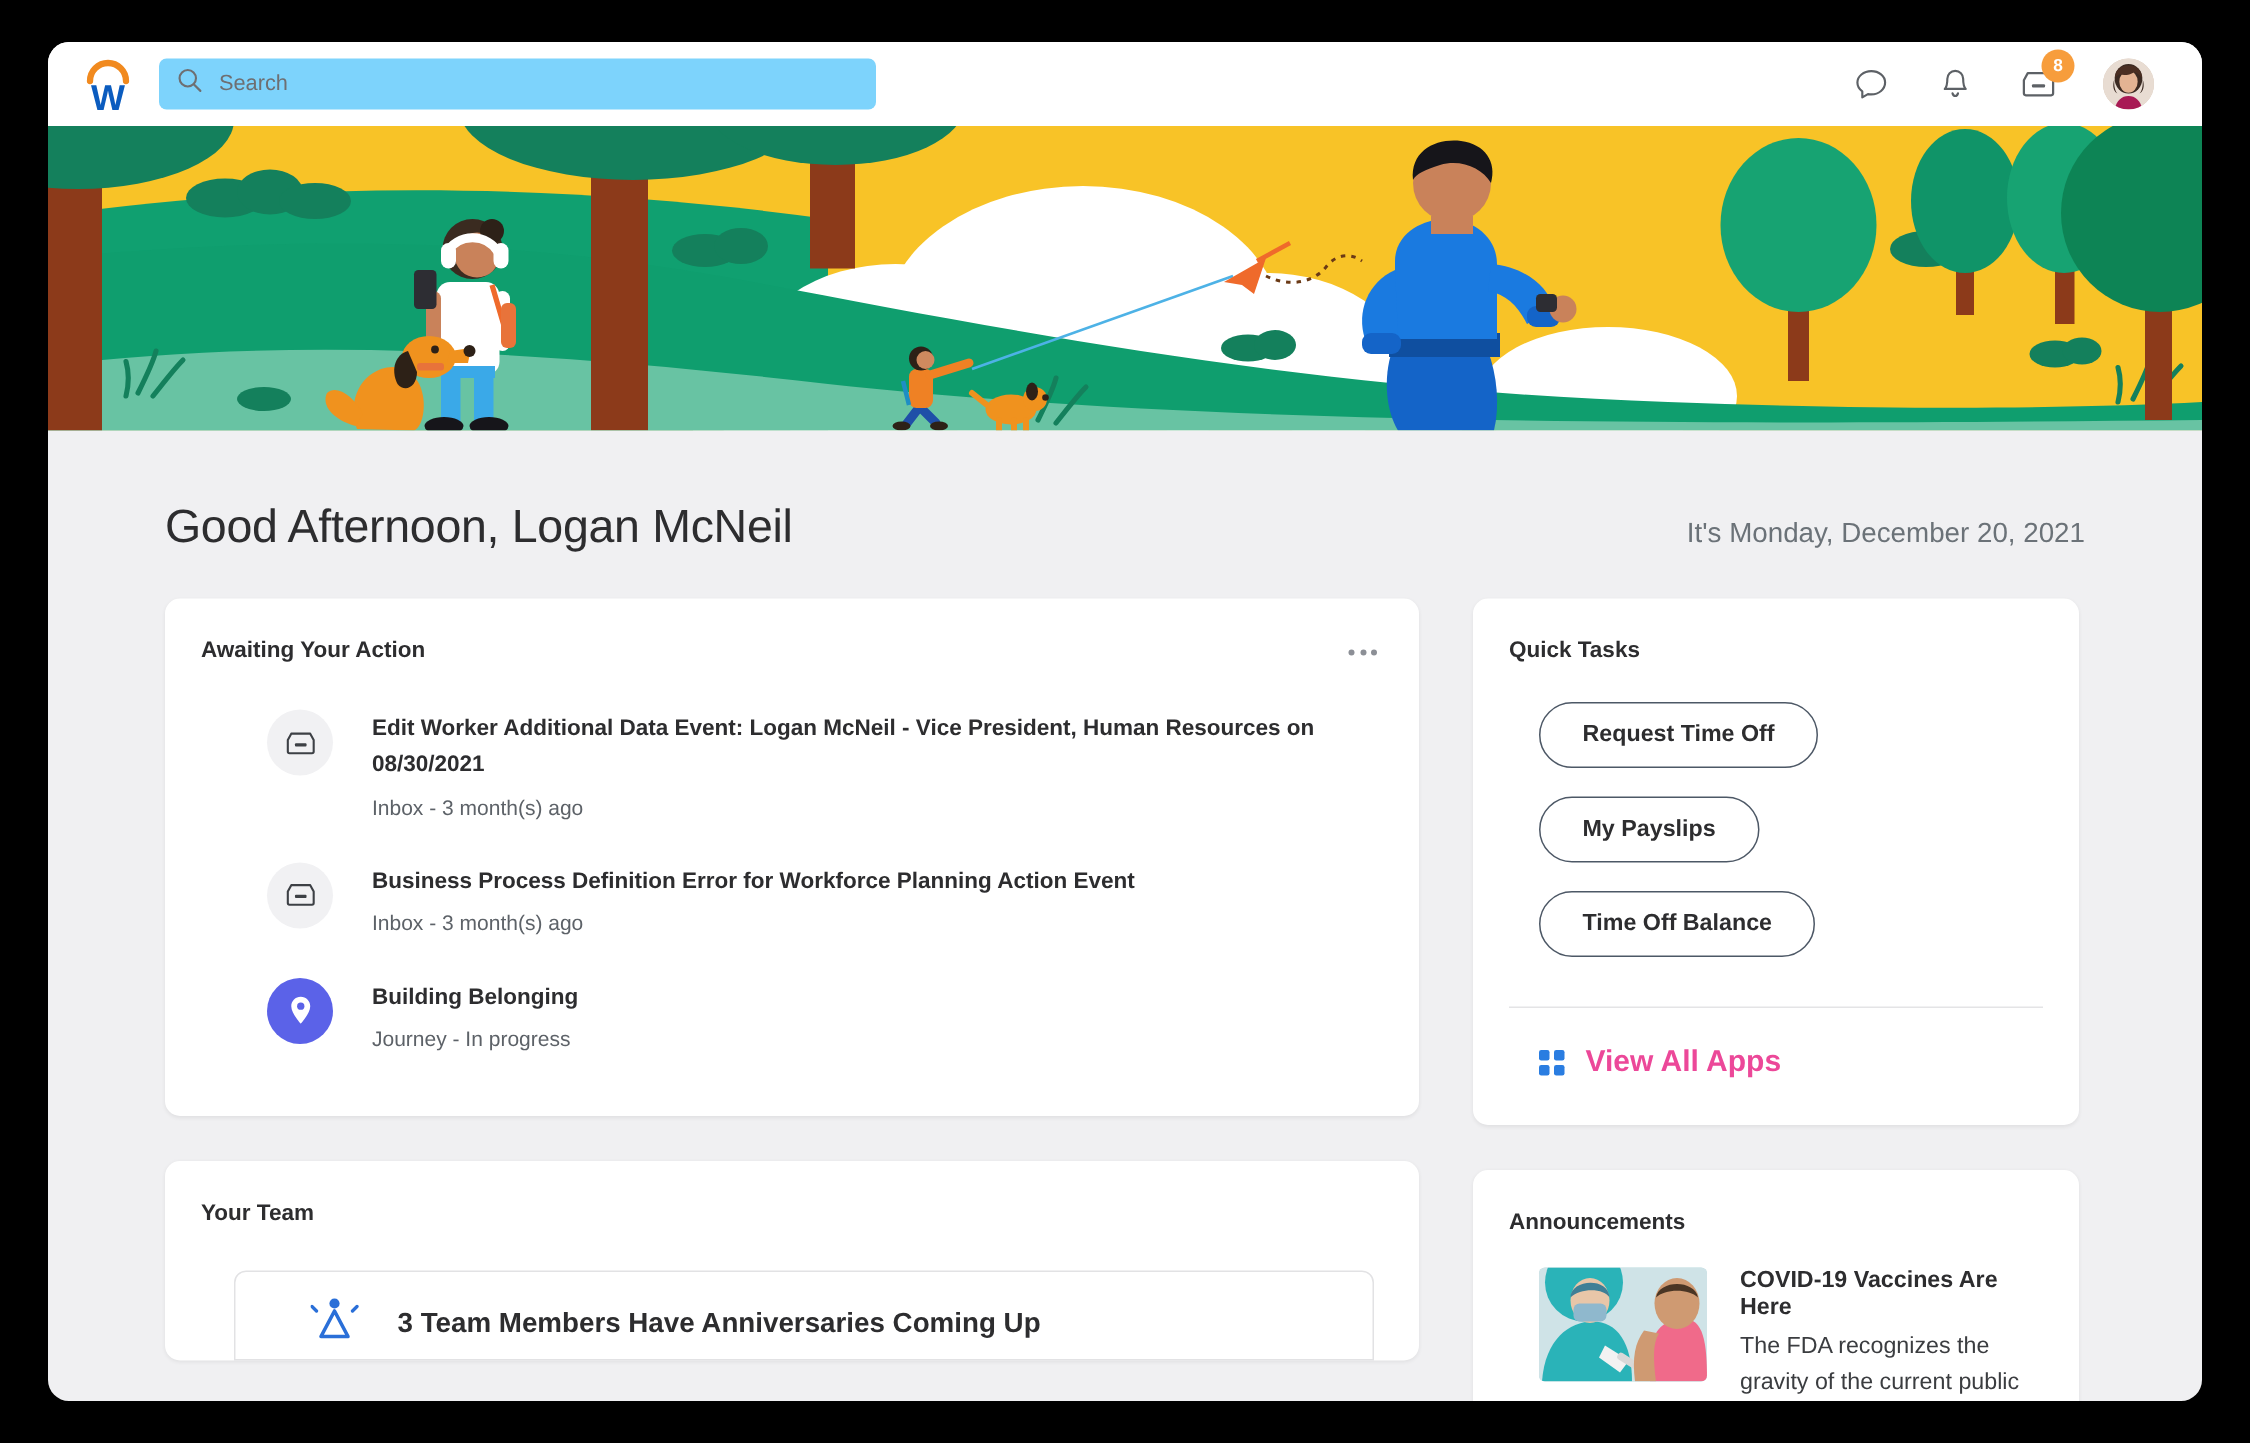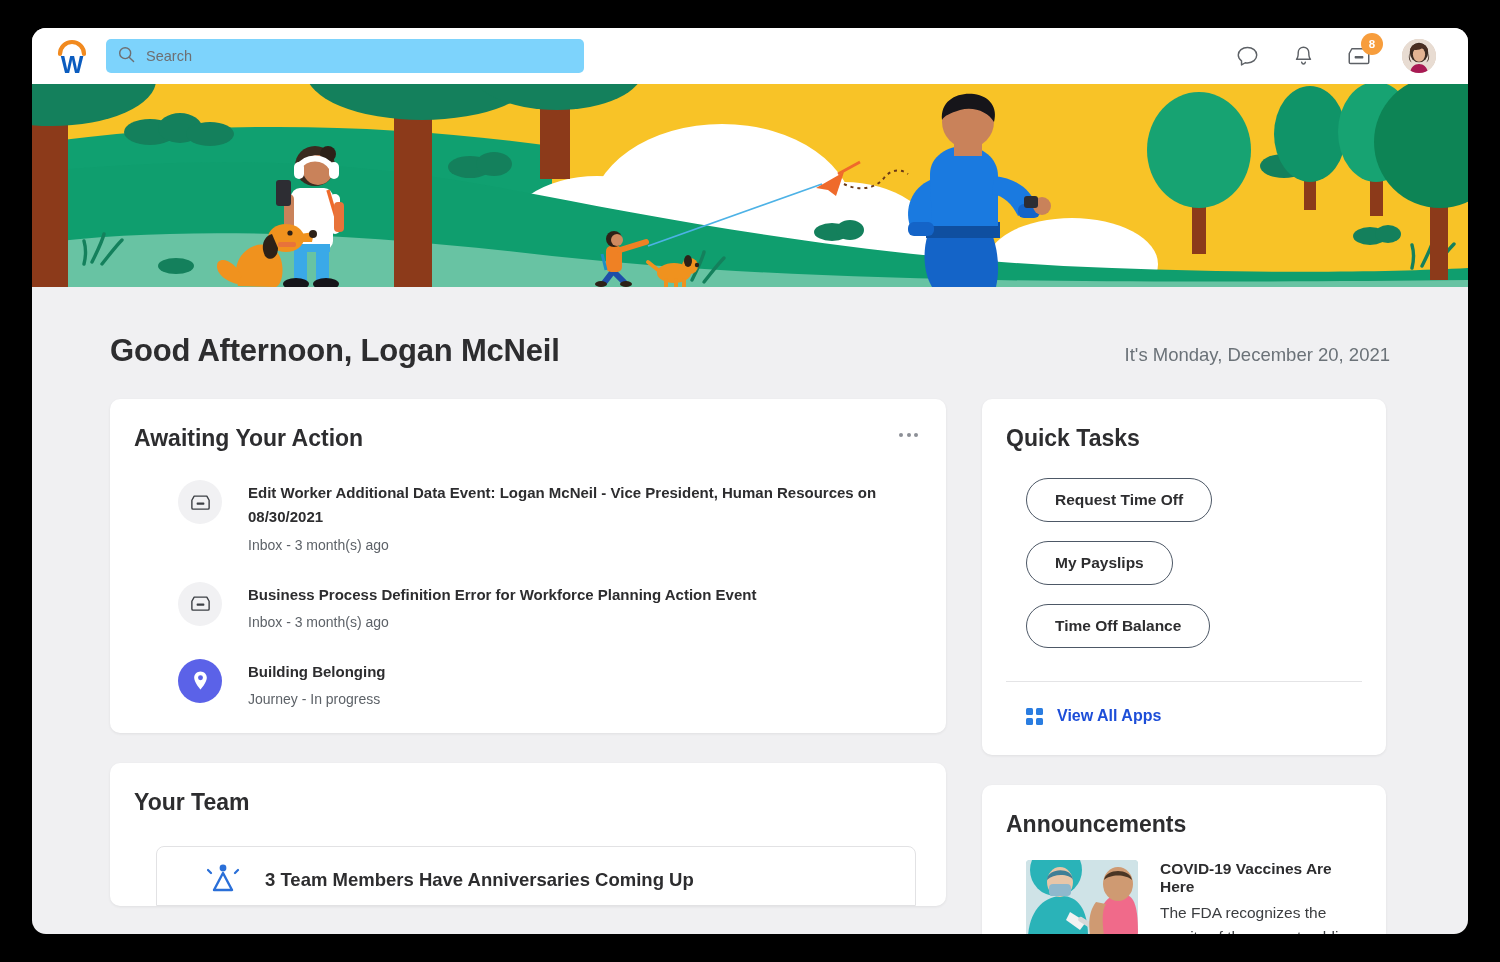--- a/index.html
+++ b/index.html
@@ -58,38 +58,38 @@
   
   .hero{ position:absolute; left:0; top:56px; width:100%; height:203px; overflow:hidden; }
 
   
   .content{ position:absolute; left:0; top:259px; width:100%; bottom:0; padding:0 78px; }
 
   .greeting-row{
     display:flex; align-items:baseline; justify-content:space-between;
     padding-top:46px; padding-bottom:30px;
   }
-  .greeting{ font-size:31px; font-weight:bold; color:#2d2d2f; letter-spacing:-0.2px; }
+  .greeting{ font-size:31px; font-weight:normal; color:#2d2d2f; letter-spacing:-0.2px; }
   .date-text{ font-size:18.5px; color:#6b7278; }
 
   .columns{ display:flex; gap:36px; align-items:flex-start; }
   .col-left{ width:836px; flex:none; }
   .col-right{ width:404px; flex:none; }
 
   .card{
     background:#fff; border-radius:10px; padding:26px 24px 0 24px;
     box-shadow:0 1px 3px rgba(0,0,0,.07);
   }
   .card-head{ display:flex; align-items:flex-start; justify-content:space-between; }
-  .card-title{ font-size:23px; font-weight:bold; color:#2d2d2f; }
+  .card-title{ font-size:15px; font-weight:bold; color:#2d2d2f; }
   .dots{ display:flex; gap:3.5px; padding:8px 4px; cursor:pointer; }
   .dots span{ width:4px; height:4px; border-radius:50%; background:#8c8f96; display:block; }
 
   
-  .action-list{ padding:28px 0 26px 44px; }
+  .action-list{ padding:28px 0 44px 44px; }
   .action-item{ display:flex; gap:26px; align-items:flex-start; padding-bottom:29px; cursor:pointer; }
   .action-item:last-child{ padding-bottom:0; }
   .act-ico{ width:44px; height:44px; border-radius:50%; flex:none;
             display:flex; align-items:center; justify-content:center; }
   .act-ico.grey{ background:#f1f1f3; }
   .act-ico.blue{ background:#5b62e8; }
   .act-body{ padding-top:1px; }
   .act-title{ font-size:15px; font-weight:bold; color:#2d2d2f; line-height:1.62; max-width:640px; }
   .act-sub{ font-size:14px; color:#5d6268; margin-top:7px; }
 
@@ -98,21 +98,21 @@
   .pill{
     display:inline-flex; align-items:center; justify-content:center;
     height:44px; padding:0 28px; border:1.4px solid #4d5866; border-radius:24px;
     font-size:15.5px; font-weight:bold; color:#2d2d2f; background:#fff;
     margin-bottom:19px; cursor:pointer;text-align:center;
   }
   .qt-divider{ height:1px; background:#e4e4e6; margin:14px 0 0 0; }
   .view-apps{
     display:flex; align-items:center; gap:14px; padding:25px 0 30px 20px; cursor:pointer;
   }
-  .view-apps-label{ font-size:16px; font-weight:bold; color:#1d4ed8; }
+  .view-apps-label{ font-size:20px; font-weight:bold; color:#ec4899; }
 
   .grid-icon{ display:grid; grid-template-columns:repeat(2,7px); gap:3px; }
   .grid-icon i{ width:7px; height:7px; background:#2a7de1; border-radius:1.5px; display:block; }
 
   
   .ann-item{ display:flex; gap:22px; padding:22px 0 0 20px; cursor:pointer; }
   .ann-thumb{ width:112px; height:76px; border-radius:4px; overflow:hidden; flex:none;
               position:relative; background:#b9d9de; }
   .ann-title{ font-size:15.5px; font-weight:bold; color:#2d2d2f; }
   .ann-desc{ font-size:15.5px; color:#3b3d40; line-height:1.55; margin-top:5px; max-width:232px; }

